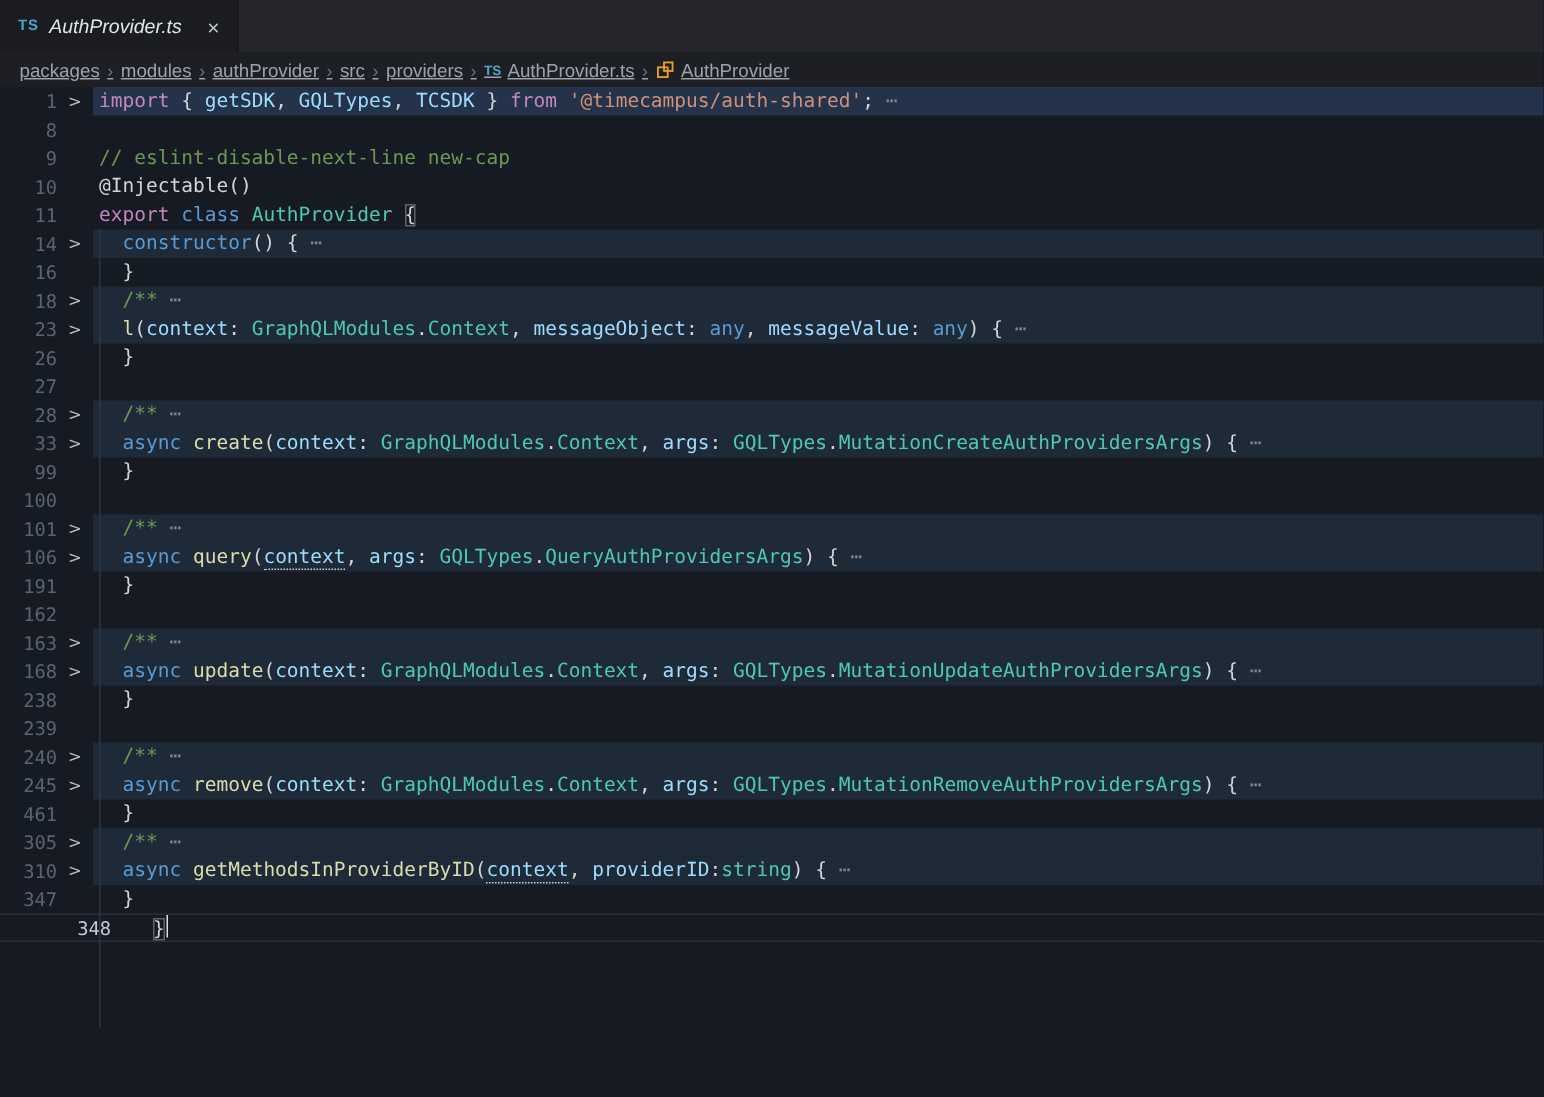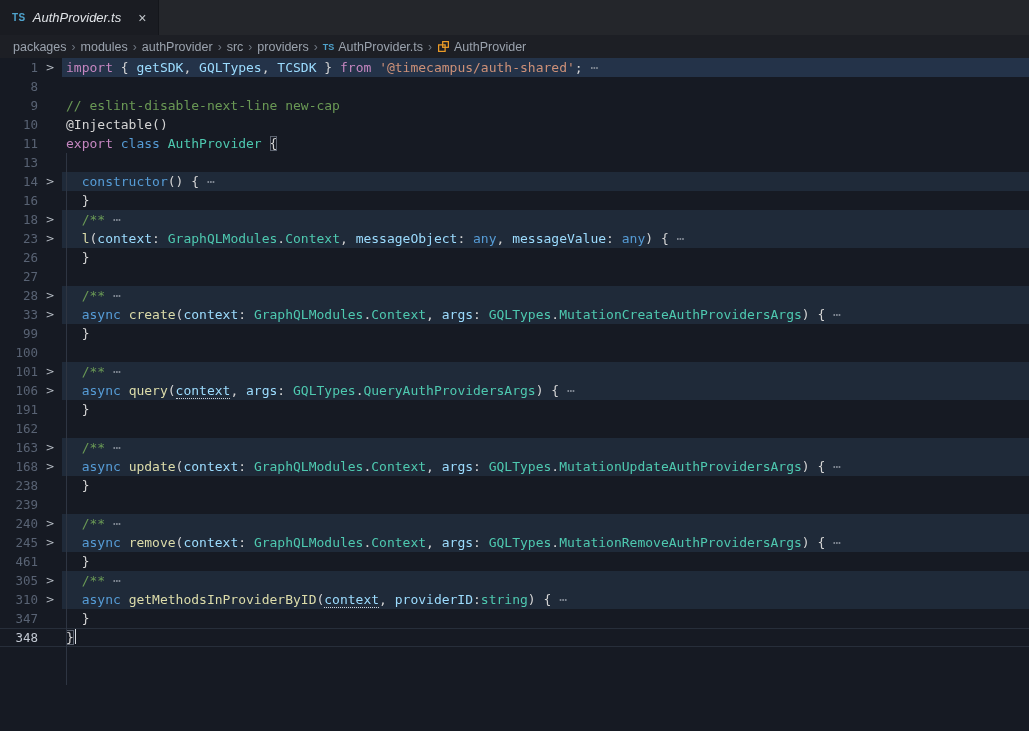--- a/index.html
+++ b/index.html
@@ -18,21 +18,21 @@
     background:var(--tab-bg);display:flex;align-items:center;
     padding:0 12px;gap:7px;min-width:148px;
     border-right:1px solid #14161b;
   }
   .ts-icon{color:var(--ts-icon);font-weight:bold;font-size:10px;letter-spacing:.5px}
   .tab-title{color:#e1e4e8;font-style:italic;font-size:13px}
   .tab-close{color:#c3c7cc;font-size:14px;margin-left:10px;cursor:pointer}
   
   .breadcrumbs{
     height:23px;background:var(--breadcrumb-bg);display:flex;align-items:center;
-    padding-left:13px;font-size:12.5px;color:var(--breadcrumb-fg);
+    padding-left:13px;font-size:12.5px;color:var(--breadcrumb-fg);text-decoration:underline;
   }
   .bc-item{display:inline-flex;align-items:center;cursor:pointer}
   .bc-sep{color:#6e7681;margin:0 5px;font-size:12px}
   .ts-mini{color:var(--ts-icon);font-weight:bold;font-size:9px;margin-right:4px}
   .class-ic{margin-right:4px;display:inline-block;vertical-align:-2px}
   
   .editor{
     position:relative;height:673px;
     font-family:"DejaVu Sans Mono","Liberation Mono",monospace;
     font-size:13px;
@@ -46,20 +46,21 @@
     width:24px;flex:none;text-align:center;color:var(--chevron-fg);
     font-size:11px;font-family:"DejaVu Sans",sans-serif;cursor:pointer;
   }
   .cwrap{flex:1;padding-left:4px;white-space:pre}
   .line.b-fold .cwrap{background:var(--fold-band)}
   .line.b-sel  .cwrap{background:var(--selection-band)}
   .line.b-cur{
     border-top:1px solid var(--current-line-border);
     border-bottom:1px solid var(--current-line-border);
     line-height:17px;
+    padding-left:36px;
   }
   .line.b-cur .gnum{color:var(--line-number-active)}
   .tk-k{color:var(--tk-k)} .tk-b{color:var(--tk-b)} .tk-f{color:var(--tk-f)}
   .tk-t{color:var(--tk-t)} .tk-v{color:var(--tk-v)} .tk-s{color:var(--tk-s)}
   .tk-c{color:var(--tk-c)} .tk-p{color:var(--tk-p)} .tk-e{color:var(--tk-e)}
   .tk-u{border-bottom:1px dotted #ccd1d8}
   .tk-box{outline:1px solid #5c6370;outline-offset:-1px}
   .cursor{
     display:inline-block;width:1.5px;height:15px;background:var(--cursor);
     vertical-align:-2px;margin-left:1px;
@@ -137,25 +138,20 @@
     <div class="line">
       <span class="gnum">10</span>
       <span class="gchev"></span>
       <span class="cwrap"><span class="tk-p">@Injectable()</span></span>
     </div>
     <div class="line">
       <span class="gnum">11</span>
       <span class="gchev"></span>
       <span class="cwrap"><span class="tk-k">export</span><span class="tk-p"> </span><span class="tk-b">class</span><span class="tk-p"> </span><span class="tk-t">AuthProvider</span><span class="tk-p"> </span><span class="tk-p tk-box">{</span></span>
     </div>
-    <div class="line">
-      <span class="gnum">13</span>
-      <span class="gchev"></span>
-      <span class="cwrap"></span>
-    </div>
     <div class="line b-fold">
       <span class="gnum">14</span>
       <span class="gchev">&gt;</span>
       <span class="cwrap"><span class="tk-p">  </span><span class="tk-b">constructor</span><span class="tk-p">() {</span><span class="tk-e"> ⋯</span></span>
     </div>
     <div class="line">
       <span class="gnum">16</span>
       <span class="gchev"></span>
       <span class="cwrap"><span class="tk-p">  }</span></span>
     </div>

